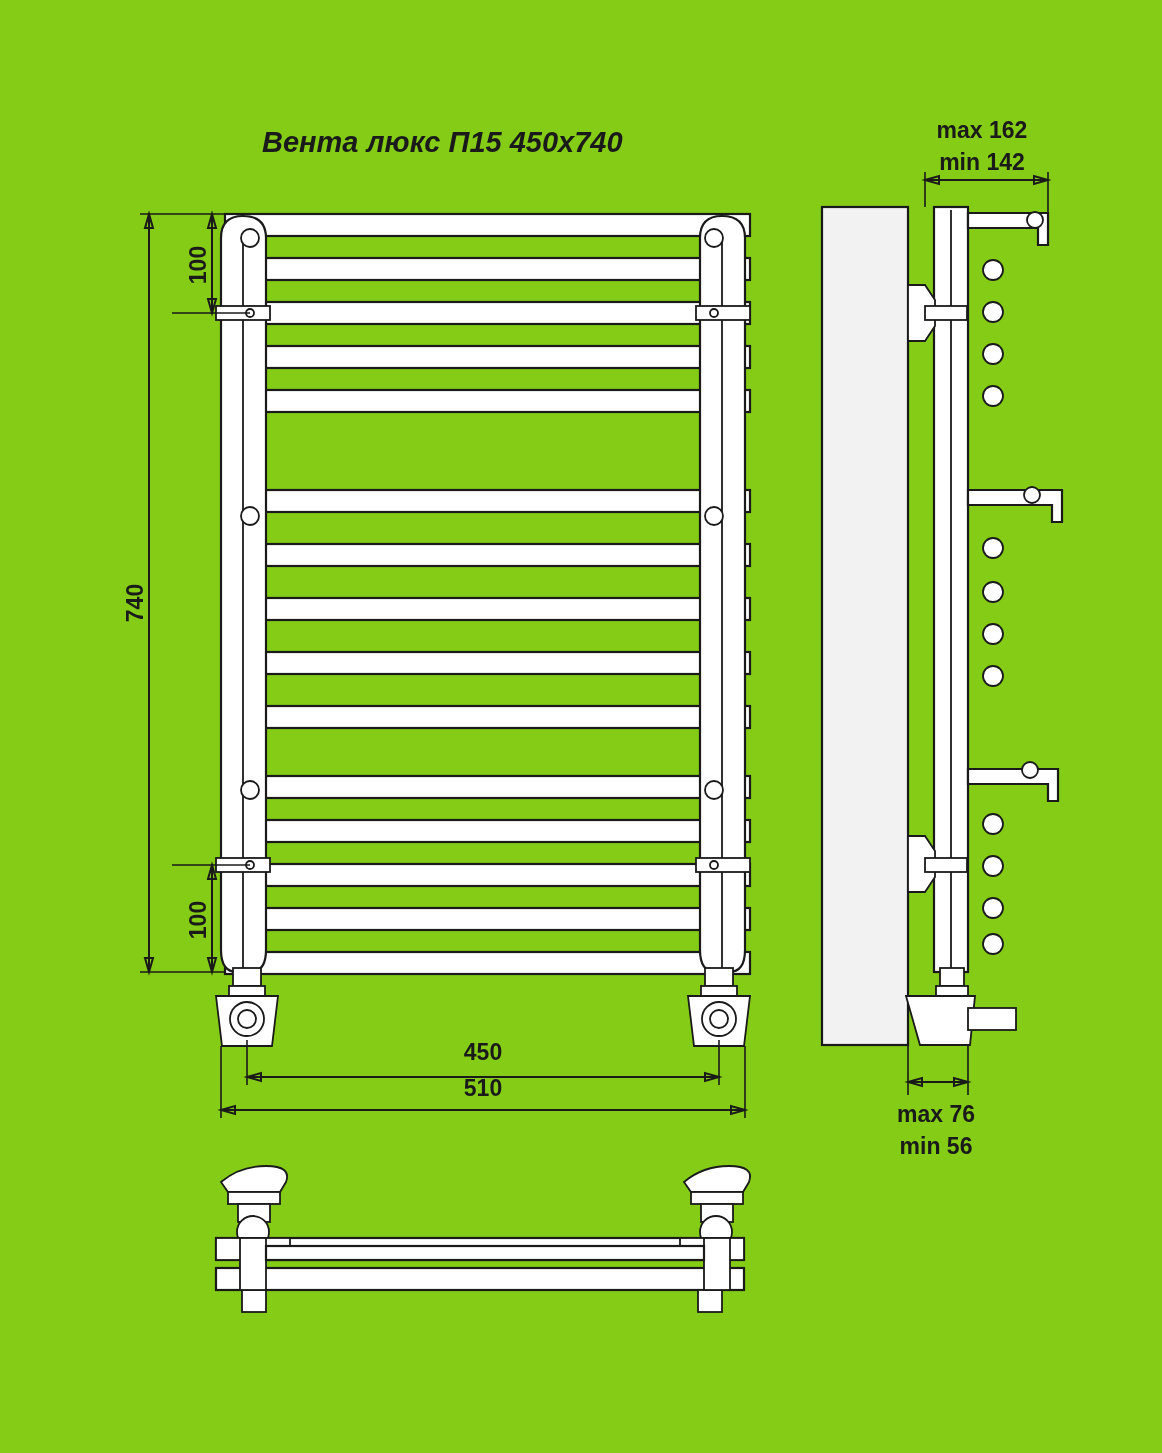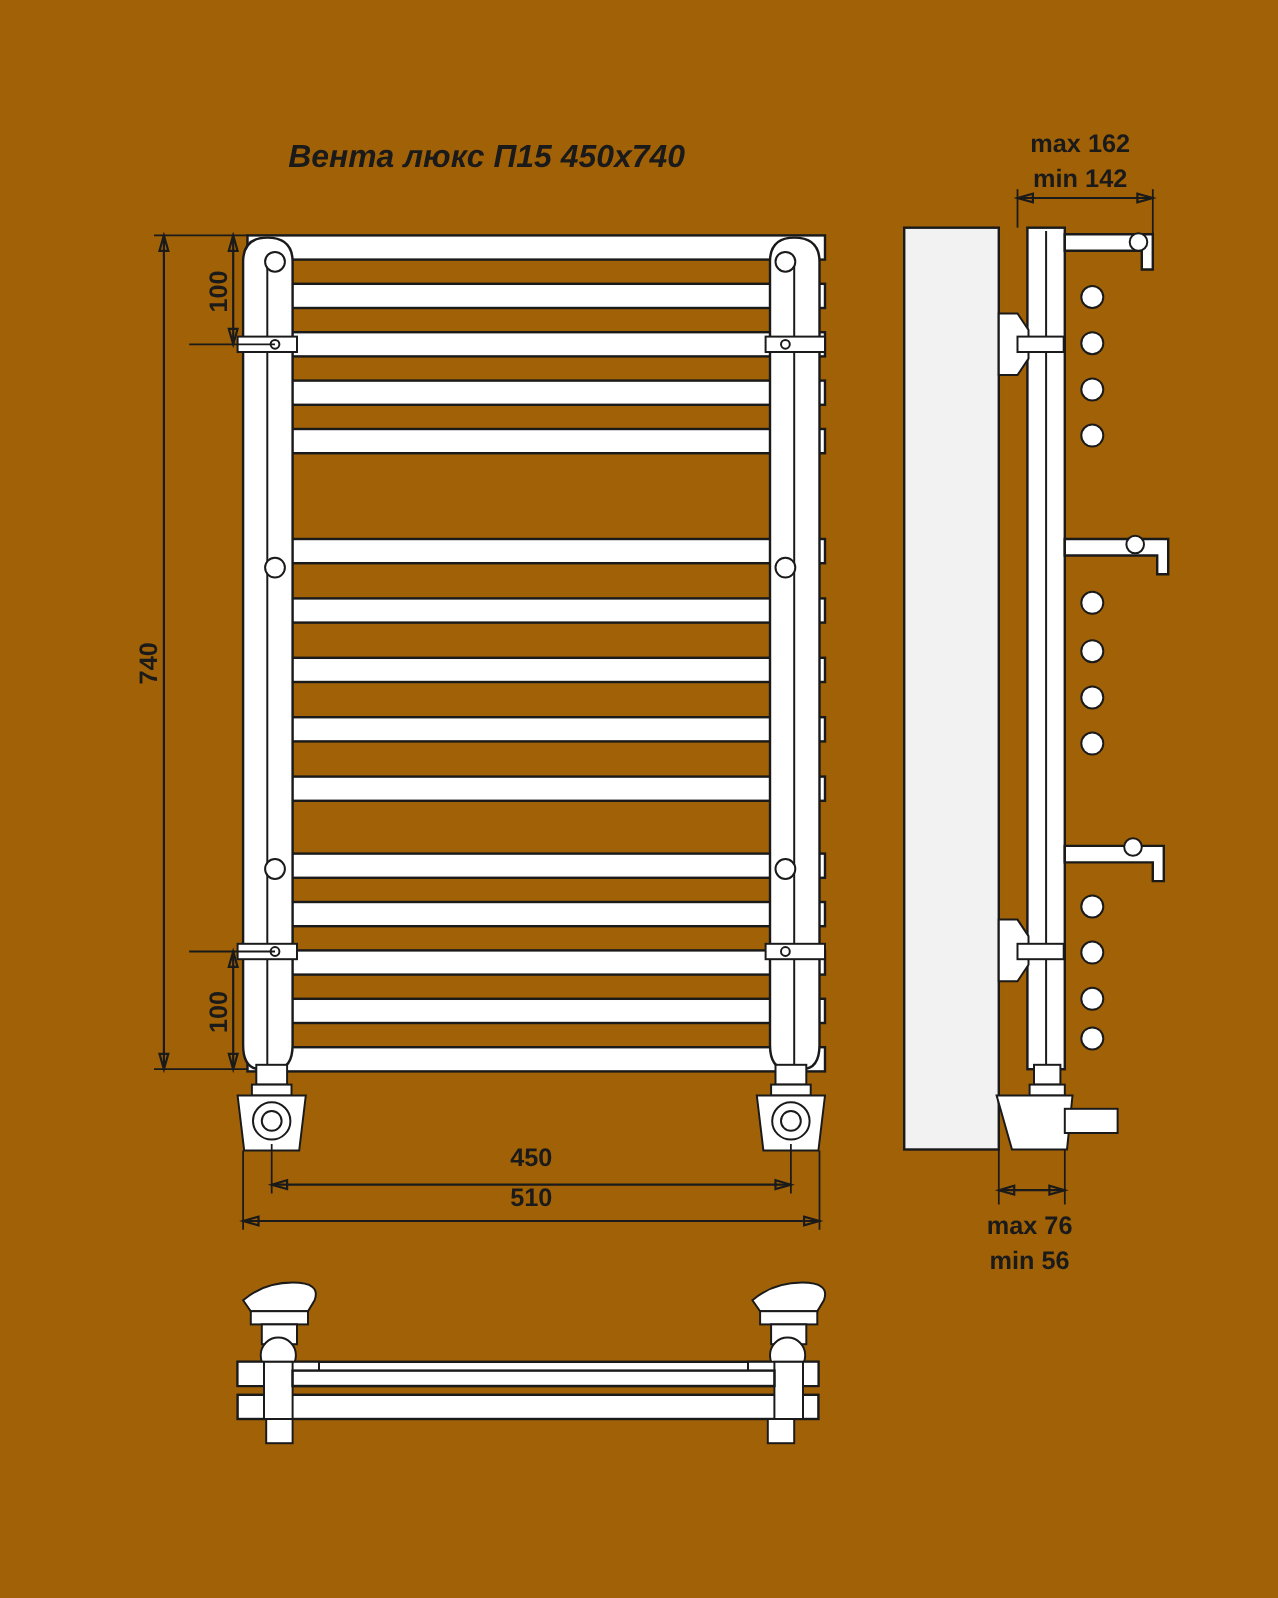--- a/index.html
+++ b/index.html
@@ -7,21 +7,21 @@
     padding: 0;
     background: #ffffff;
   }
   body {
     font-family: "Liberation Sans", sans-serif;
   }
   #page {
     position: relative;
     width: 1162px;
     height: 1453px;
-    background: #a16207;
+    background: #84cc16;
     overflow: hidden;
   }
   #drawing {
     position: absolute;
     left: 0;
     top: 0;
   }
   .title-text {
     font-family: "Liberation Sans", sans-serif;
     font-size: 29px;

